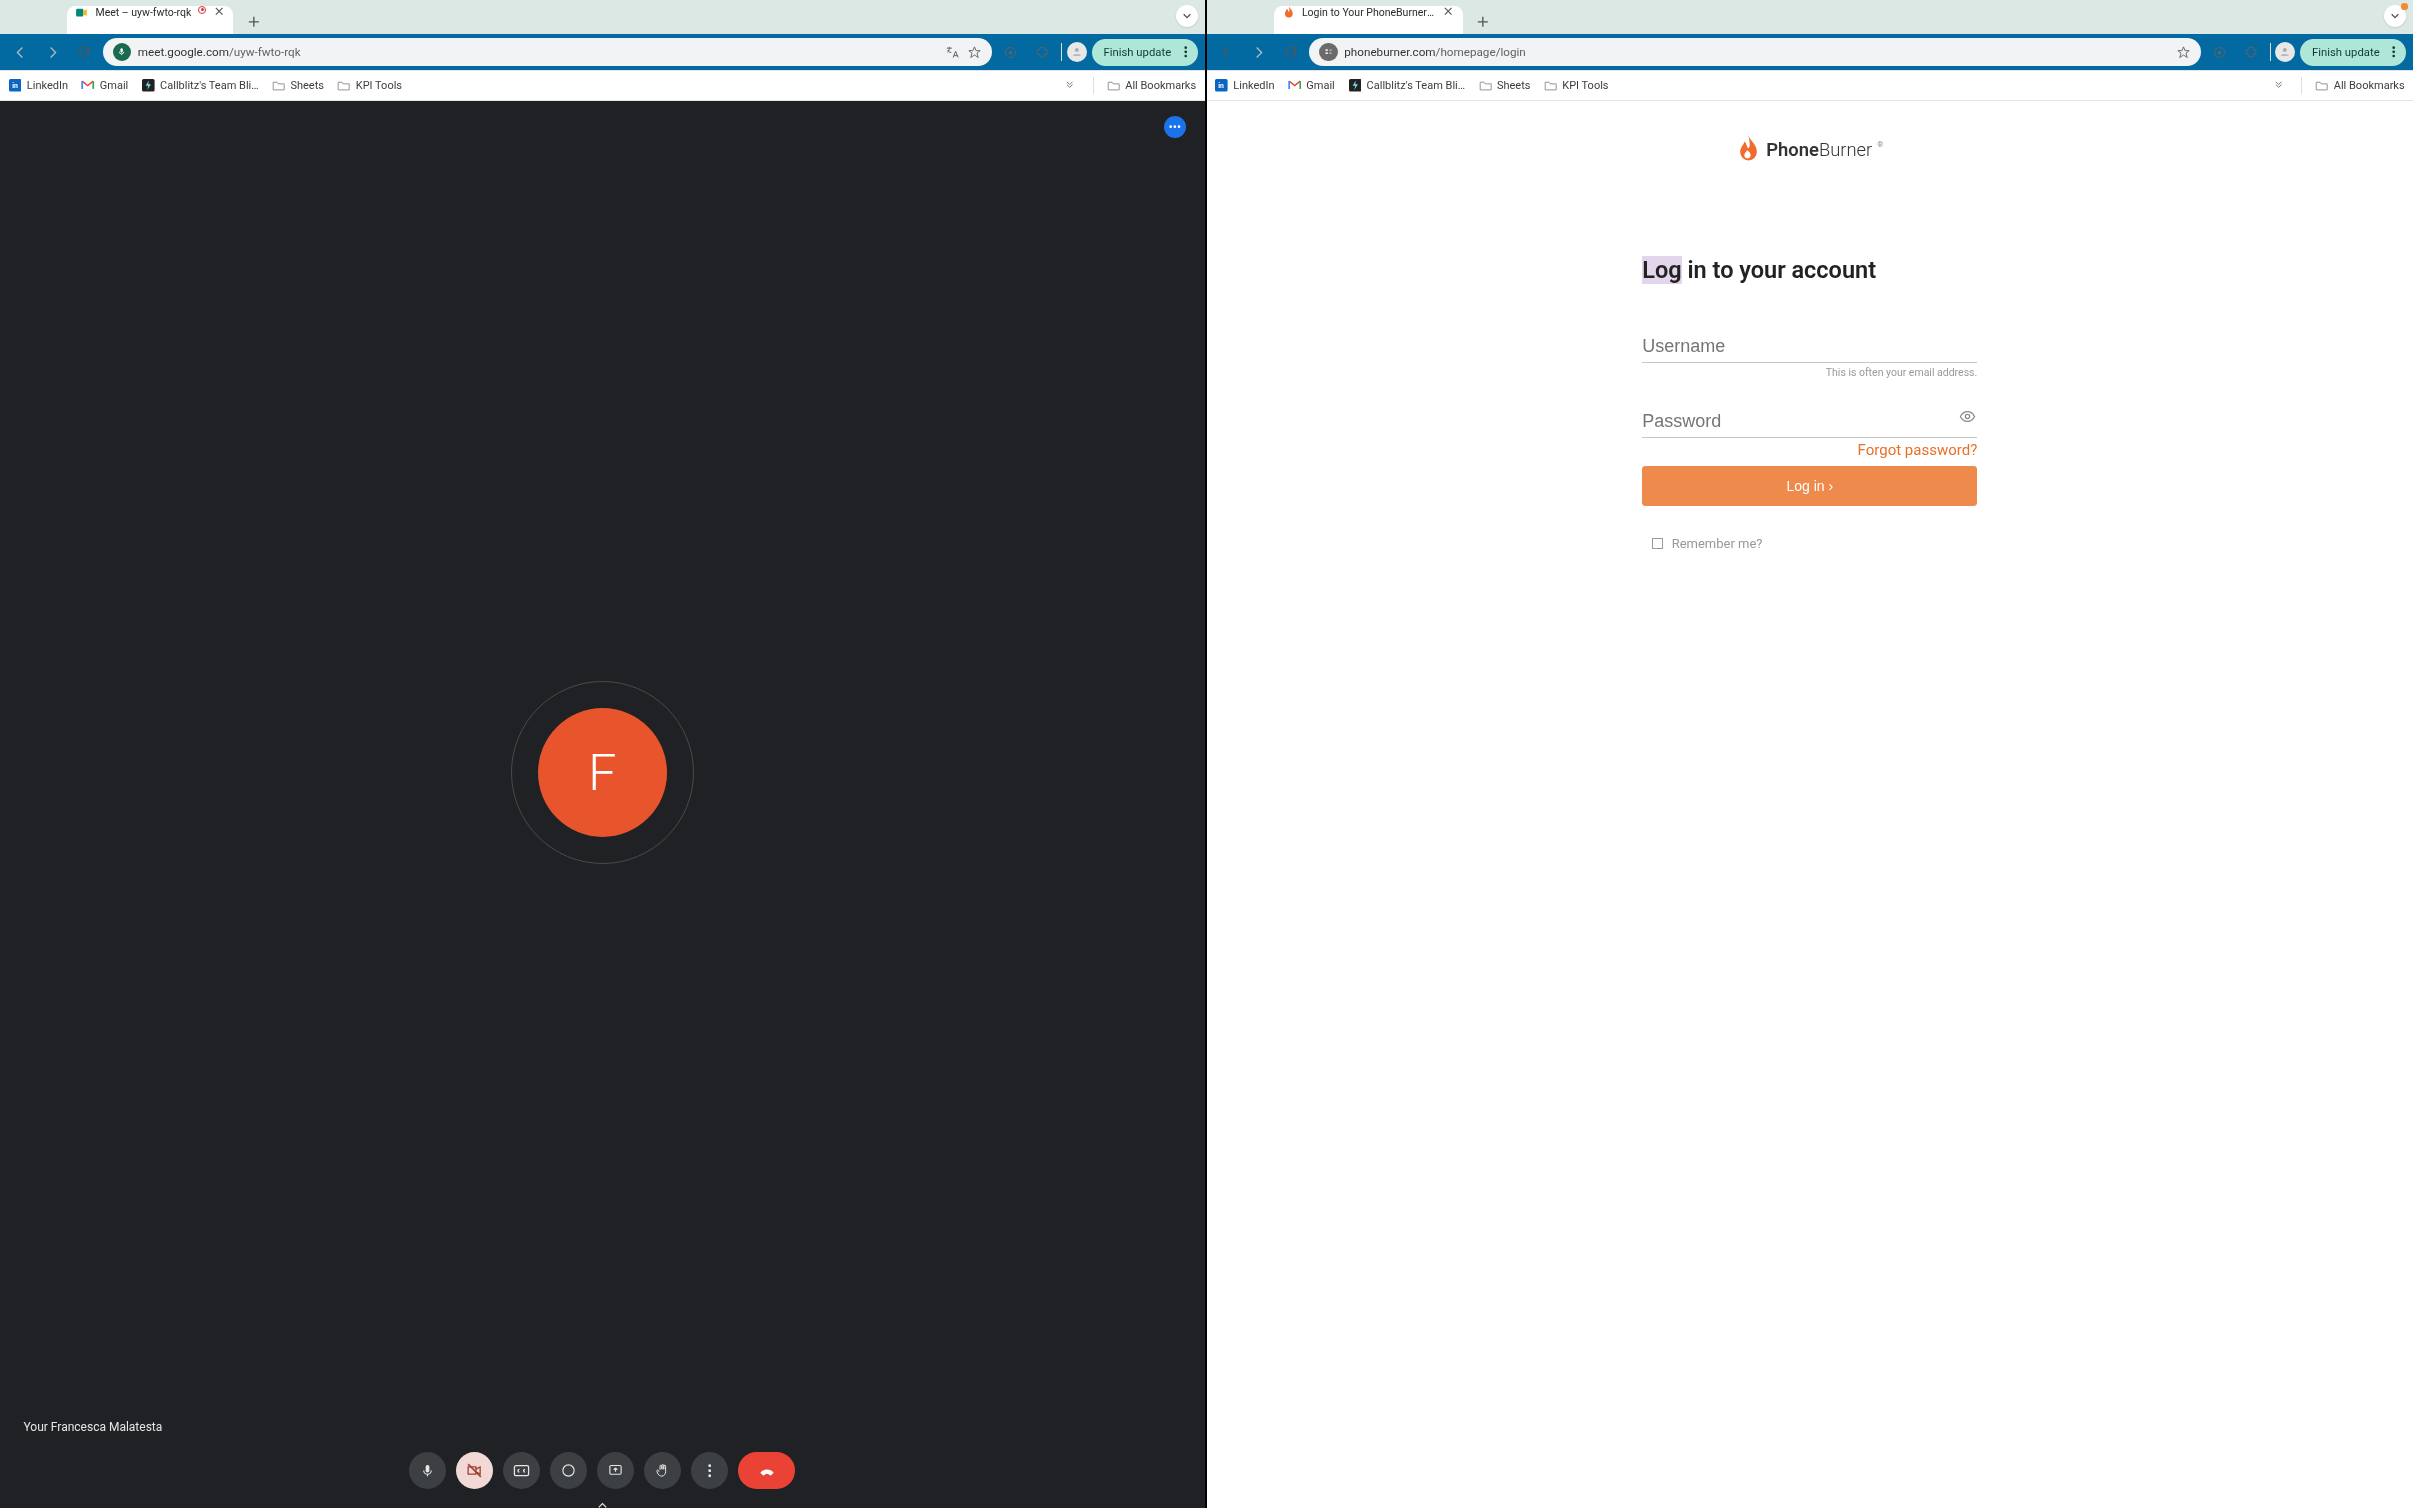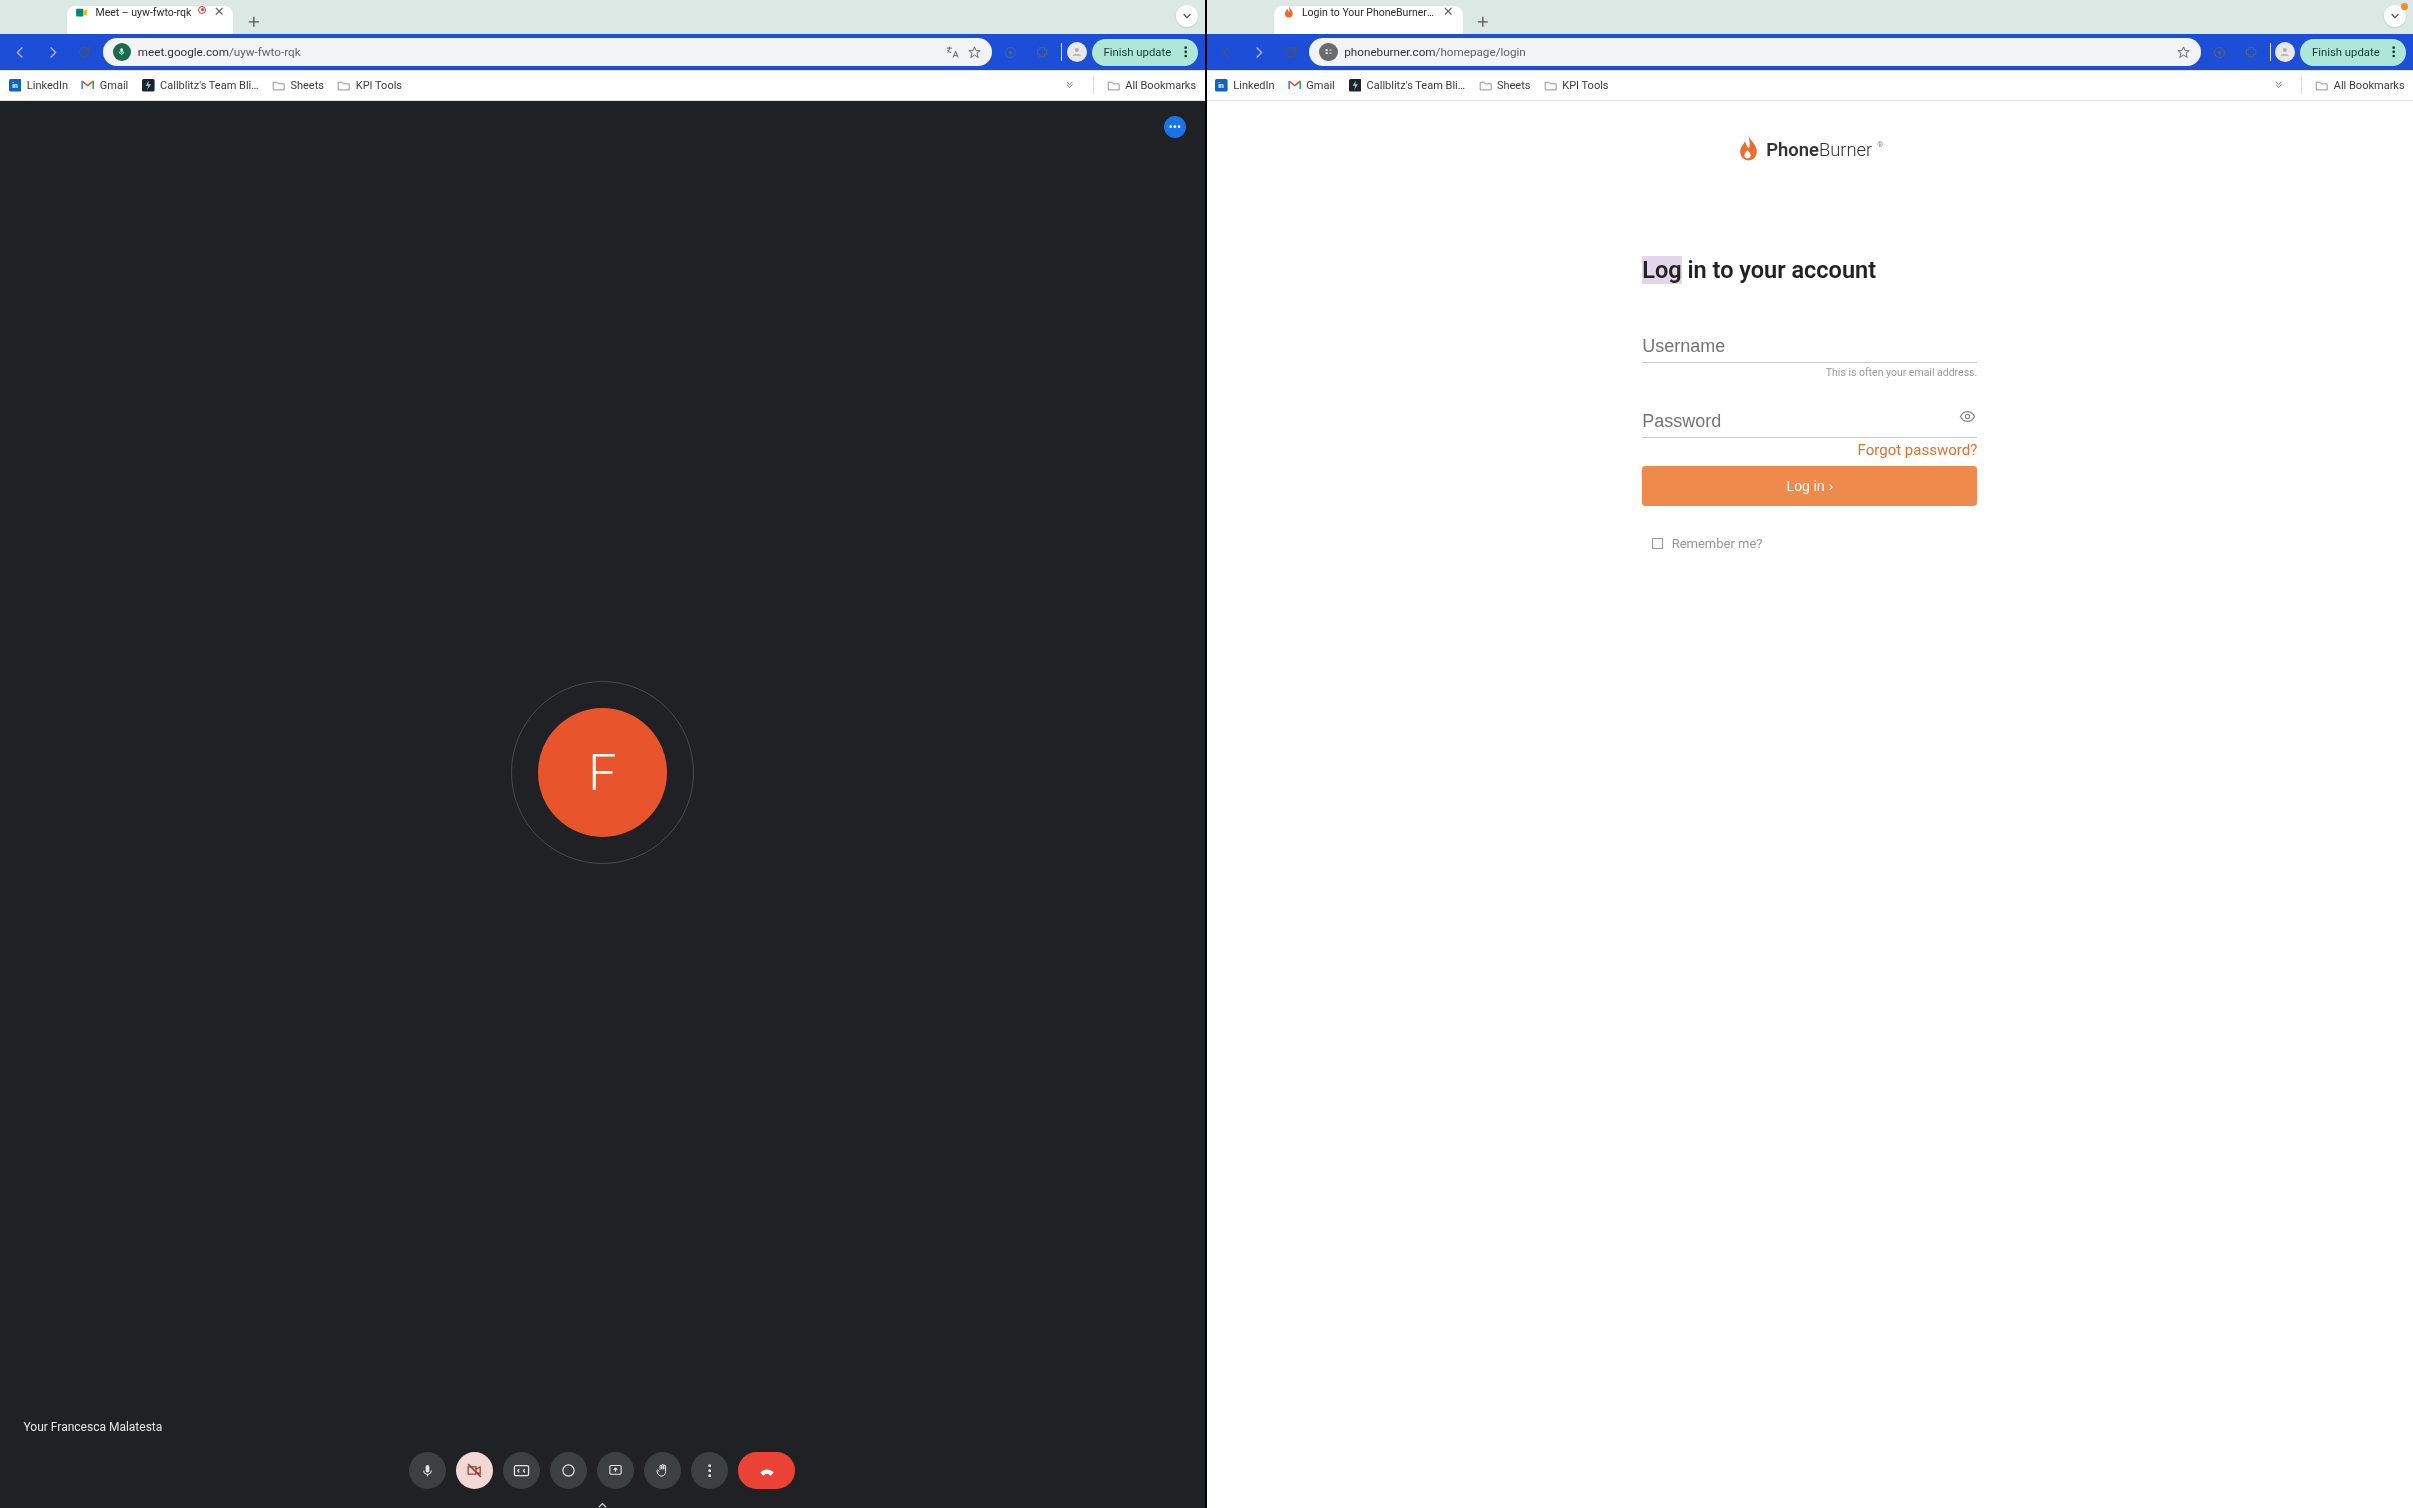--- a/index.html
+++ b/index.html
@@ -17,21 +17,21 @@
 .tab .favicon { width: 13.4px; height: 13.4px; display: flex; align-items: center; justify-content: center; }
 .tab .title { flex: 1; white-space: nowrap; overflow: hidden; text-overflow: ellipsis; }
 .tab .rec { width: 8.4px; height: 8.4px; border: 1.7px solid #d33; border-radius: 50%; position: relative; }
 .tab .rec::after { content:""; position:absolute; inset:1.7px; background:#d33; border-radius:50%; }
 .tab .close { width: 11.7px; height: 11.7px; display:flex; align-items:center; justify-content:center; color:#555; cursor:pointer; }
 .newtab { width: 23.5px; height: 23.5px; display:flex; align-items:center; justify-content:center; margin-left:8.4px; color:#444; border-radius:50%; cursor:pointer; }
 .tabdrop { position:absolute; right:6.7px; top:5px; width:22px; height:22px; border-radius:50%; background:#fff; display:flex; align-items:center; justify-content:center; box-shadow:0 0.8px 1.7px rgba(0,0,0,0.15); cursor:pointer; }
 .tabdrop.right-notif::after { content:""; position:absolute; top:-1.7px; right:-1.7px; width:6.7px; height:6.7px; background:#f28b2b; border-radius:50%; }
 
 
-.toolbar { height: 37px; background: #1d4ed8; border-bottom: 0.8px solid #e4e4e4; display: flex; align-items: center; padding: 0 6.7px; gap: 5px; }
+.toolbar { height: 37px; background: #0369a1; border-bottom: 0.8px solid #e4e4e4; display: flex; align-items: center; padding: 0 6.7px; gap: 5px; }
 .tbtn { width: 27px; height: 27px; border-radius: 50%; display:flex; align-items:center; justify-content:center; color:#555; cursor:pointer; }
 .tbtn.disabled { color:#bbb; }
 .urlbar { flex:1; height: 28.5px; background:#f1f3f4; border-radius:14.2px; display:flex; align-items:center; padding:0 10px; gap:6.7px; font-size:11.7px; color:#333; }
 .urlchip { width:18.4px; height:18.4px; border-radius:50%; background:#1a6b4d; display:flex; align-items:center; justify-content:center; color:#fff; }
 .urlchip.grey { background:#6b6b6b; }
 .urltext { flex:1; white-space:nowrap; overflow:hidden; text-overflow:ellipsis; }
 .urlpath { color:#5f6368; }
 .avatar-sm { width:20px; height:20px; border-radius:50%; background:#e8e8e8; display:flex; align-items:center; justify-content:center; font-size:9.2px; color:#888; }
 .finish { height:27px; background:#aee7d8; border-radius:13.4px; display:flex; align-items:center; padding:0 5px 0 11.7px; gap:6.7px; font-size:11.3px; color:#103a2f; cursor:pointer; }
 .finish .dots { width:15px; display:flex; align-items:center; justify-content:center; }

